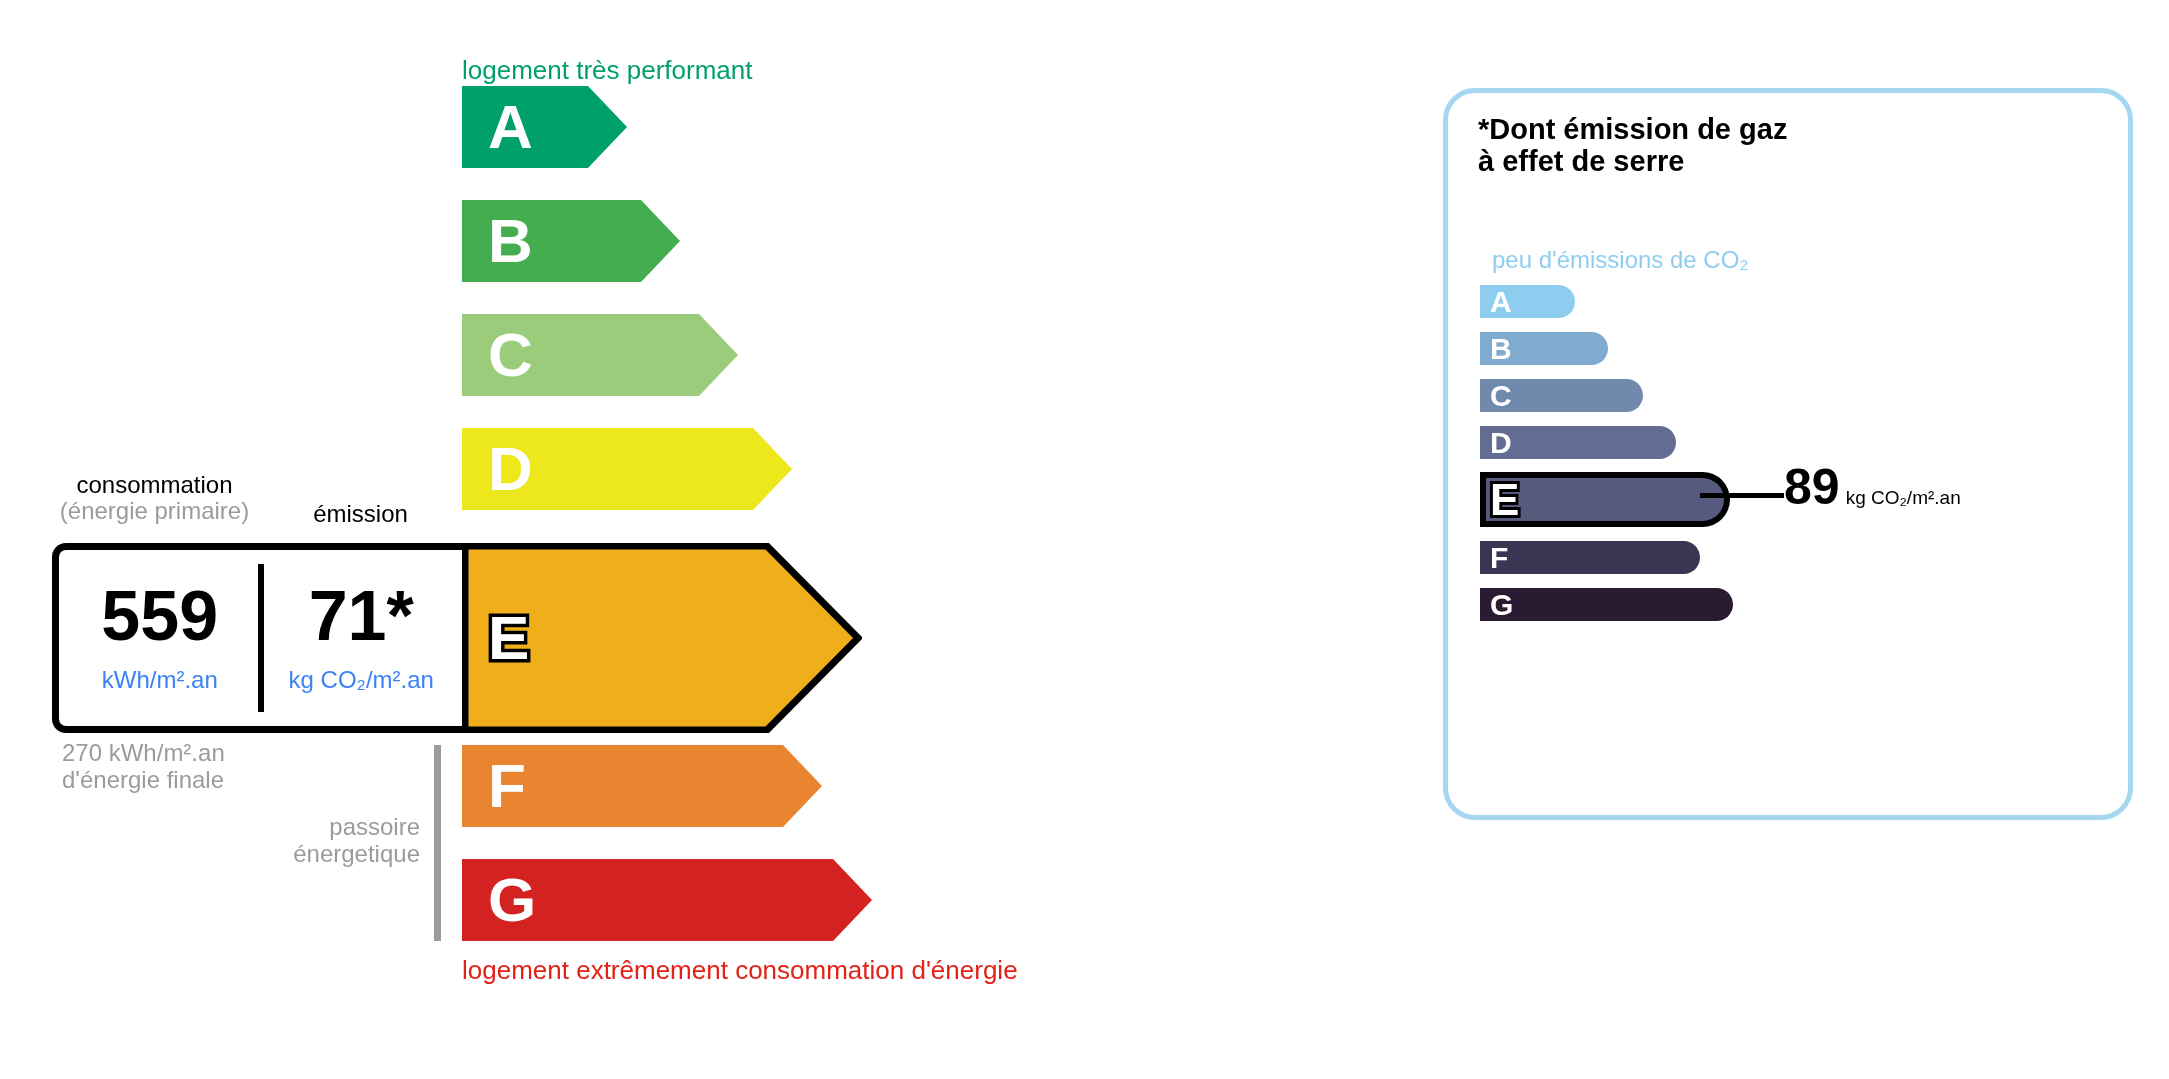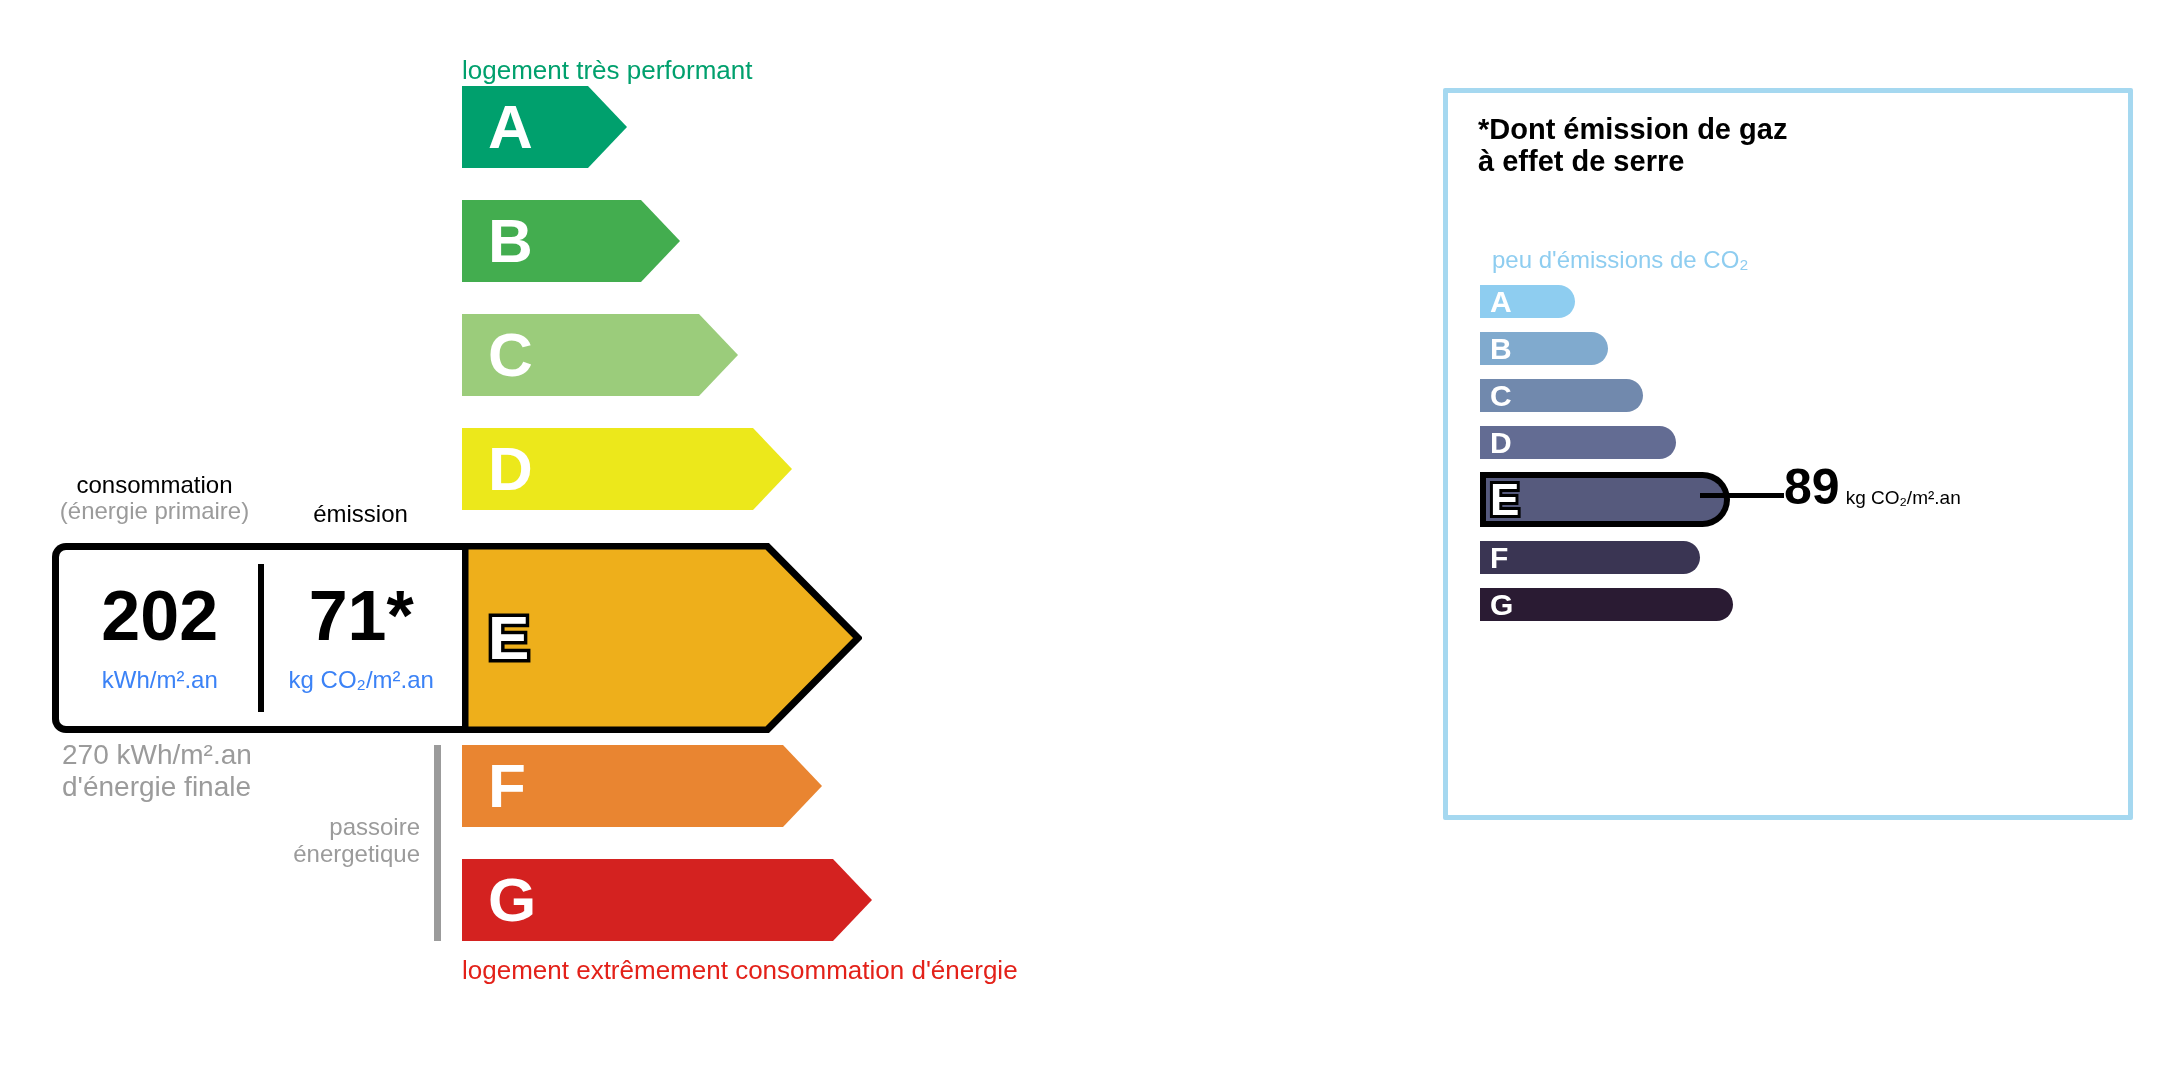--- a/index.html
+++ b/index.html
@@ -152,21 +152,21 @@
     text-align: center;
     font-size: 24px;
     color: #000000;
   }
 
   
   #label-final {
     position: absolute;
     left: 62px;
     top: 739px;
-    font-size: 28px;
+    font-size: 24px;
     color: #9b9b9b;
     line-height: 1.14;
   }
 
   
   #label-passoire {
     position: absolute;
     left: 240px;
     top: 813px;
     width: 180px;
@@ -185,21 +185,21 @@
   }
 
   
   #ghg-panel {
     position: absolute;
     left: 1443px;
     top: 88px;
     width: 690px;
     height: 732px;
     border: 5px solid #a5d8f0;
-    border-radius: 2px;
+    border-radius: 32px;
     background: #ffffff;
     box-sizing: border-box;
   }
   #ghg-title {
     position: absolute;
     left: 30px;
     top: 20px;
     font-size: 29px;
     font-weight: bold;
     color: #000000;
@@ -359,21 +359,21 @@
   </div>
 
   <div id="label-consommation">
     <span>consommation</span>
     <span class="sub">(énergie primaire)</span>
   </div>
   <div id="label-emissions">émission</div>
 
   <div id="value-box">
     <div class="value-cell">
-      <div class="value-number">202</div>
+      <div class="value-number">559</div>
       <div class="value-unit">kWh/m².an</div>
     </div>
     <div id="value-divider"></div>
     <div class="value-cell">
       <div class="value-number">71*</div>
       <div class="value-unit">kg CO₂/m².an</div>
     </div>
   </div>
 
   <div id="label-final">

